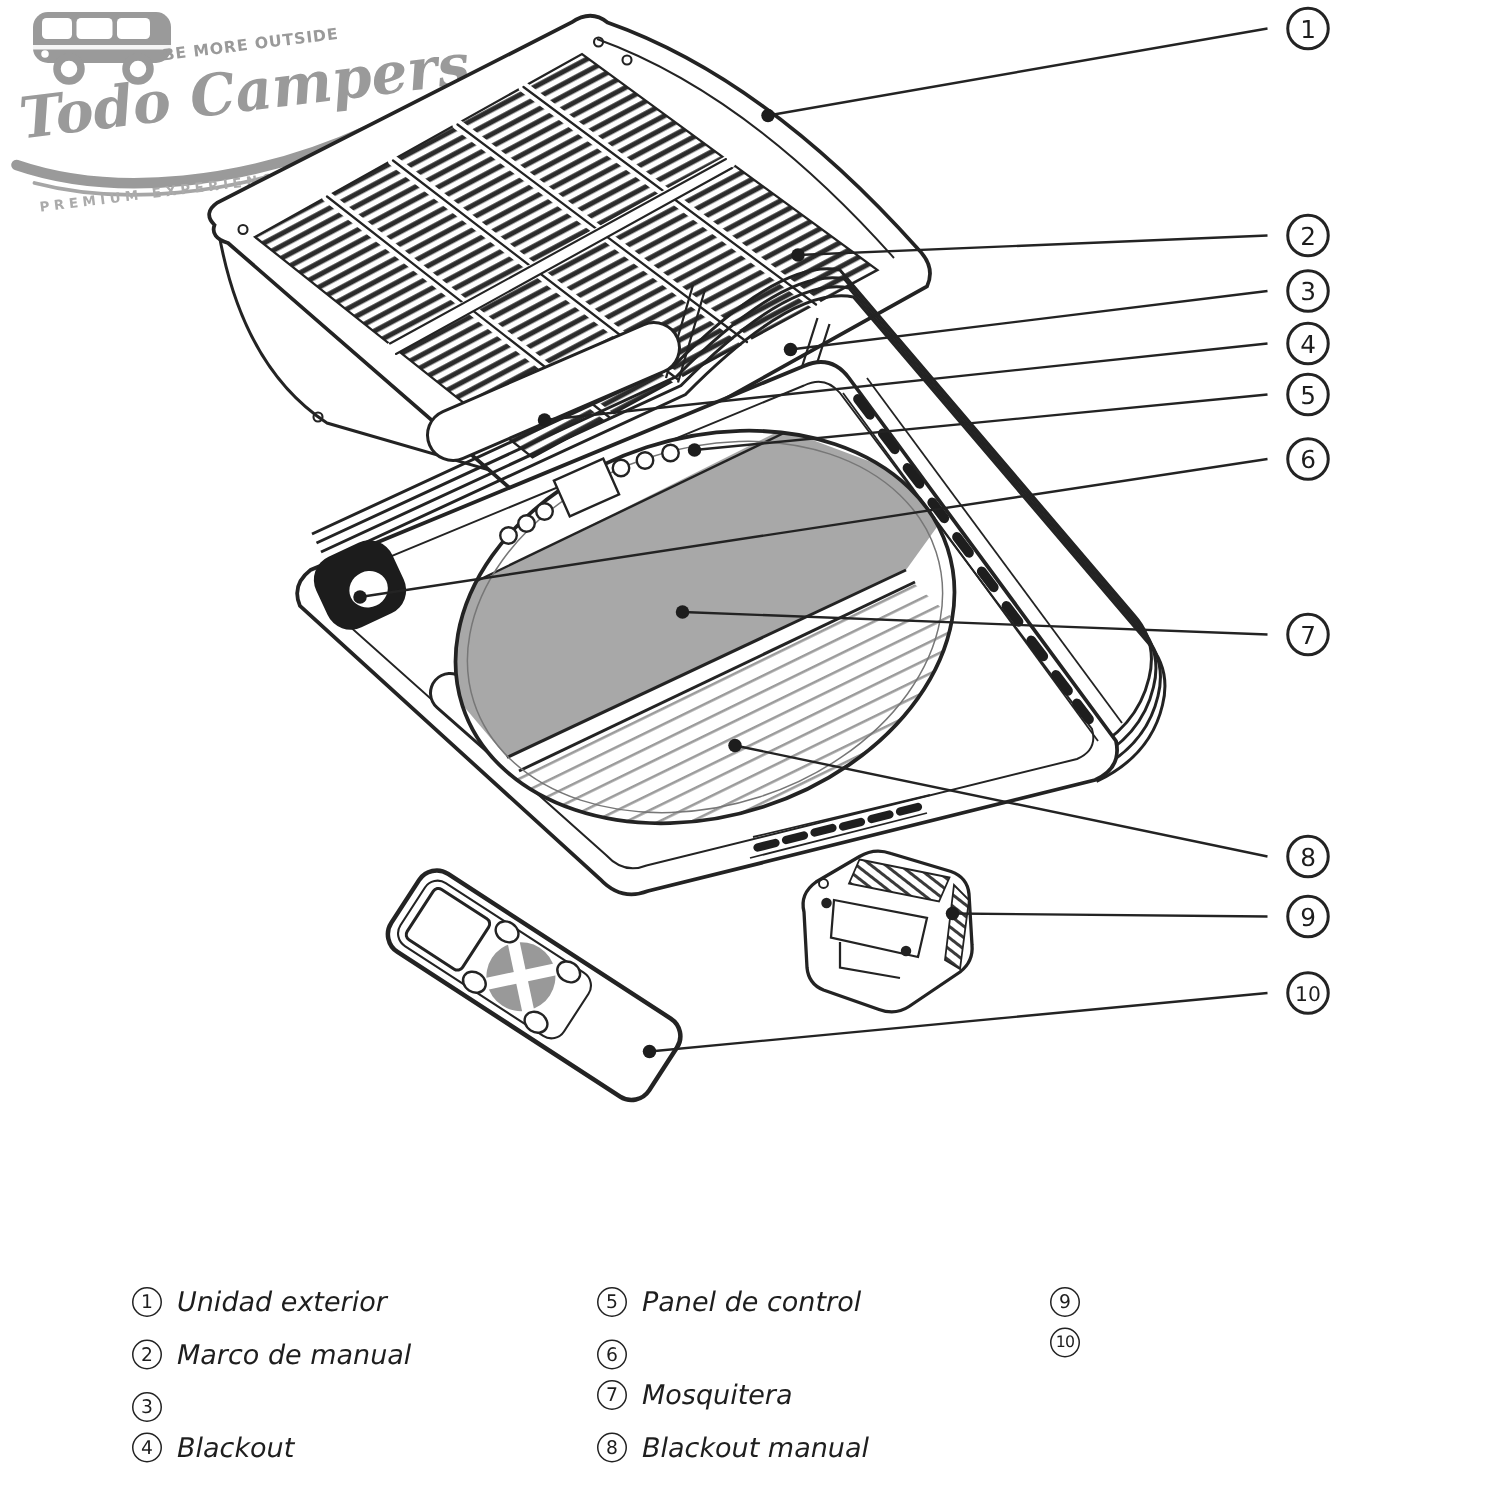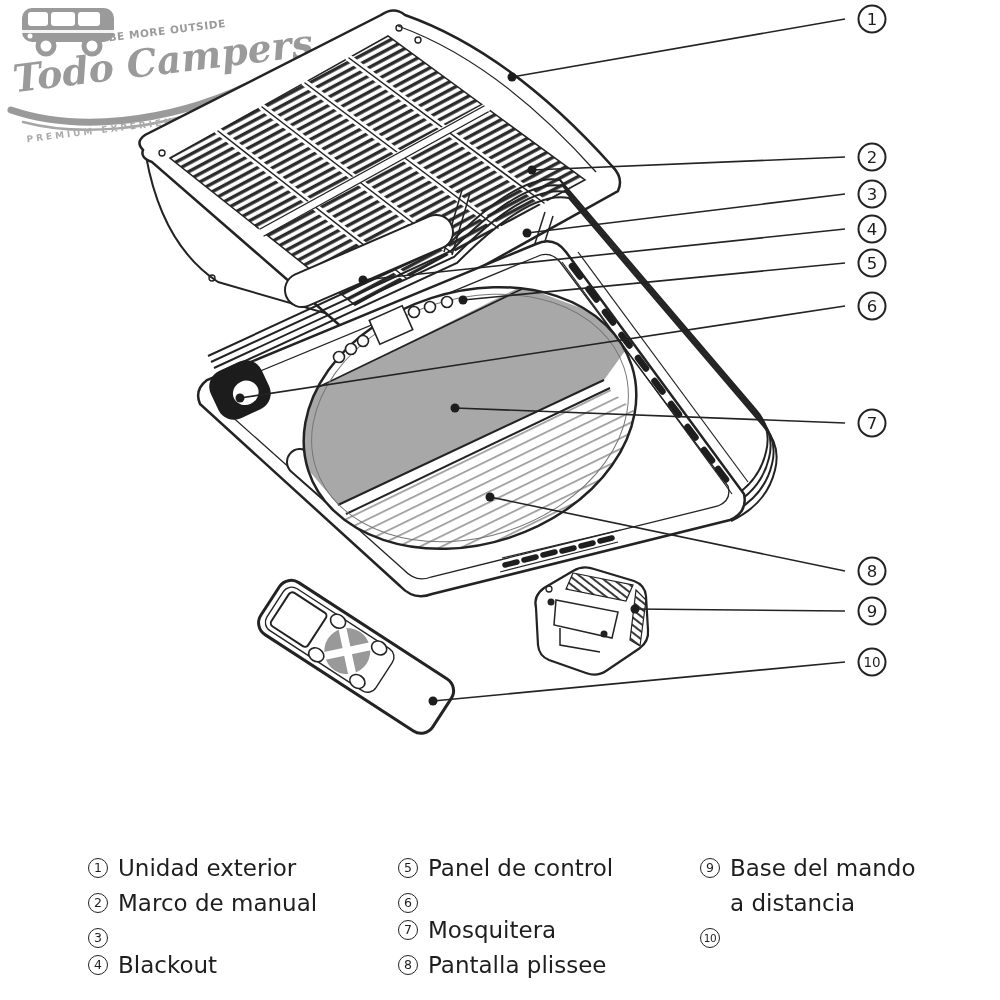--- a/index.html
+++ b/index.html
@@ -35,21 +35,21 @@
   .legend-col.c2{left:398px;width:290px;}
   .legend-col.c3{left:700px;width:230px;}
   .legend-item{display:flex;align-items:flex-start;}
   .legend-item .marker{
     flex:0 0 auto;width:20px;height:20px;margin-top:7px;margin-right:10px;
     border:1.7px solid #222;border-radius:50%;box-sizing:border-box;
     display:inline-flex;align-items:center;justify-content:center;
     font-size:12.5px;line-height:1;color:#1e1e1e;
   }
   .legend-item .marker.wide{font-size:10.5px;letter-spacing:-0.5px;}
-  .legend-item .label{font-size:23px;line-height:35px;}
+  .legend-item .label{font-size:18px;line-height:35px;font-style:italic;}
 </style>
 </head>
 <body>
 
 <div class="logo">
   <svg style="left:20px;top:4px;" width="100" height="54" viewBox="0 0 100 54">
     <rect x="2" y="4" width="92" height="34" rx="10" fill="#9a9a9a"></rect>
     <rect x="8" y="8" width="20" height="14" rx="3" fill="#ffffff"></rect>
     <rect x="31" y="8" width="24" height="14" rx="3" fill="#ffffff"></rect>
     <rect x="58" y="8" width="22" height="14" rx="3" fill="#ffffff"></rect>
@@ -322,25 +322,24 @@
     </div>
     <div class="legend-item">
       <span class="marker">6</span>
     </div>
     <div class="legend-item">
       <span class="marker">7</span>
       <span class="label">Mosquitera</span>
     </div>
     <div class="legend-item">
       <span class="marker">8</span>
-      <span class="label">Pantalla plissee</span>
+      <span class="label">Blackout manual</span>
     </div>
   </div>
   <div class="legend-col c3">
     <div class="legend-item">
       <span class="marker">9</span>
-      <span class="label">Base del mando a distancia</span>
     </div>
     <div class="legend-item">
       <span class="marker wide">10</span>
     </div>
   </div>
 </div>
 
 </body></html>

